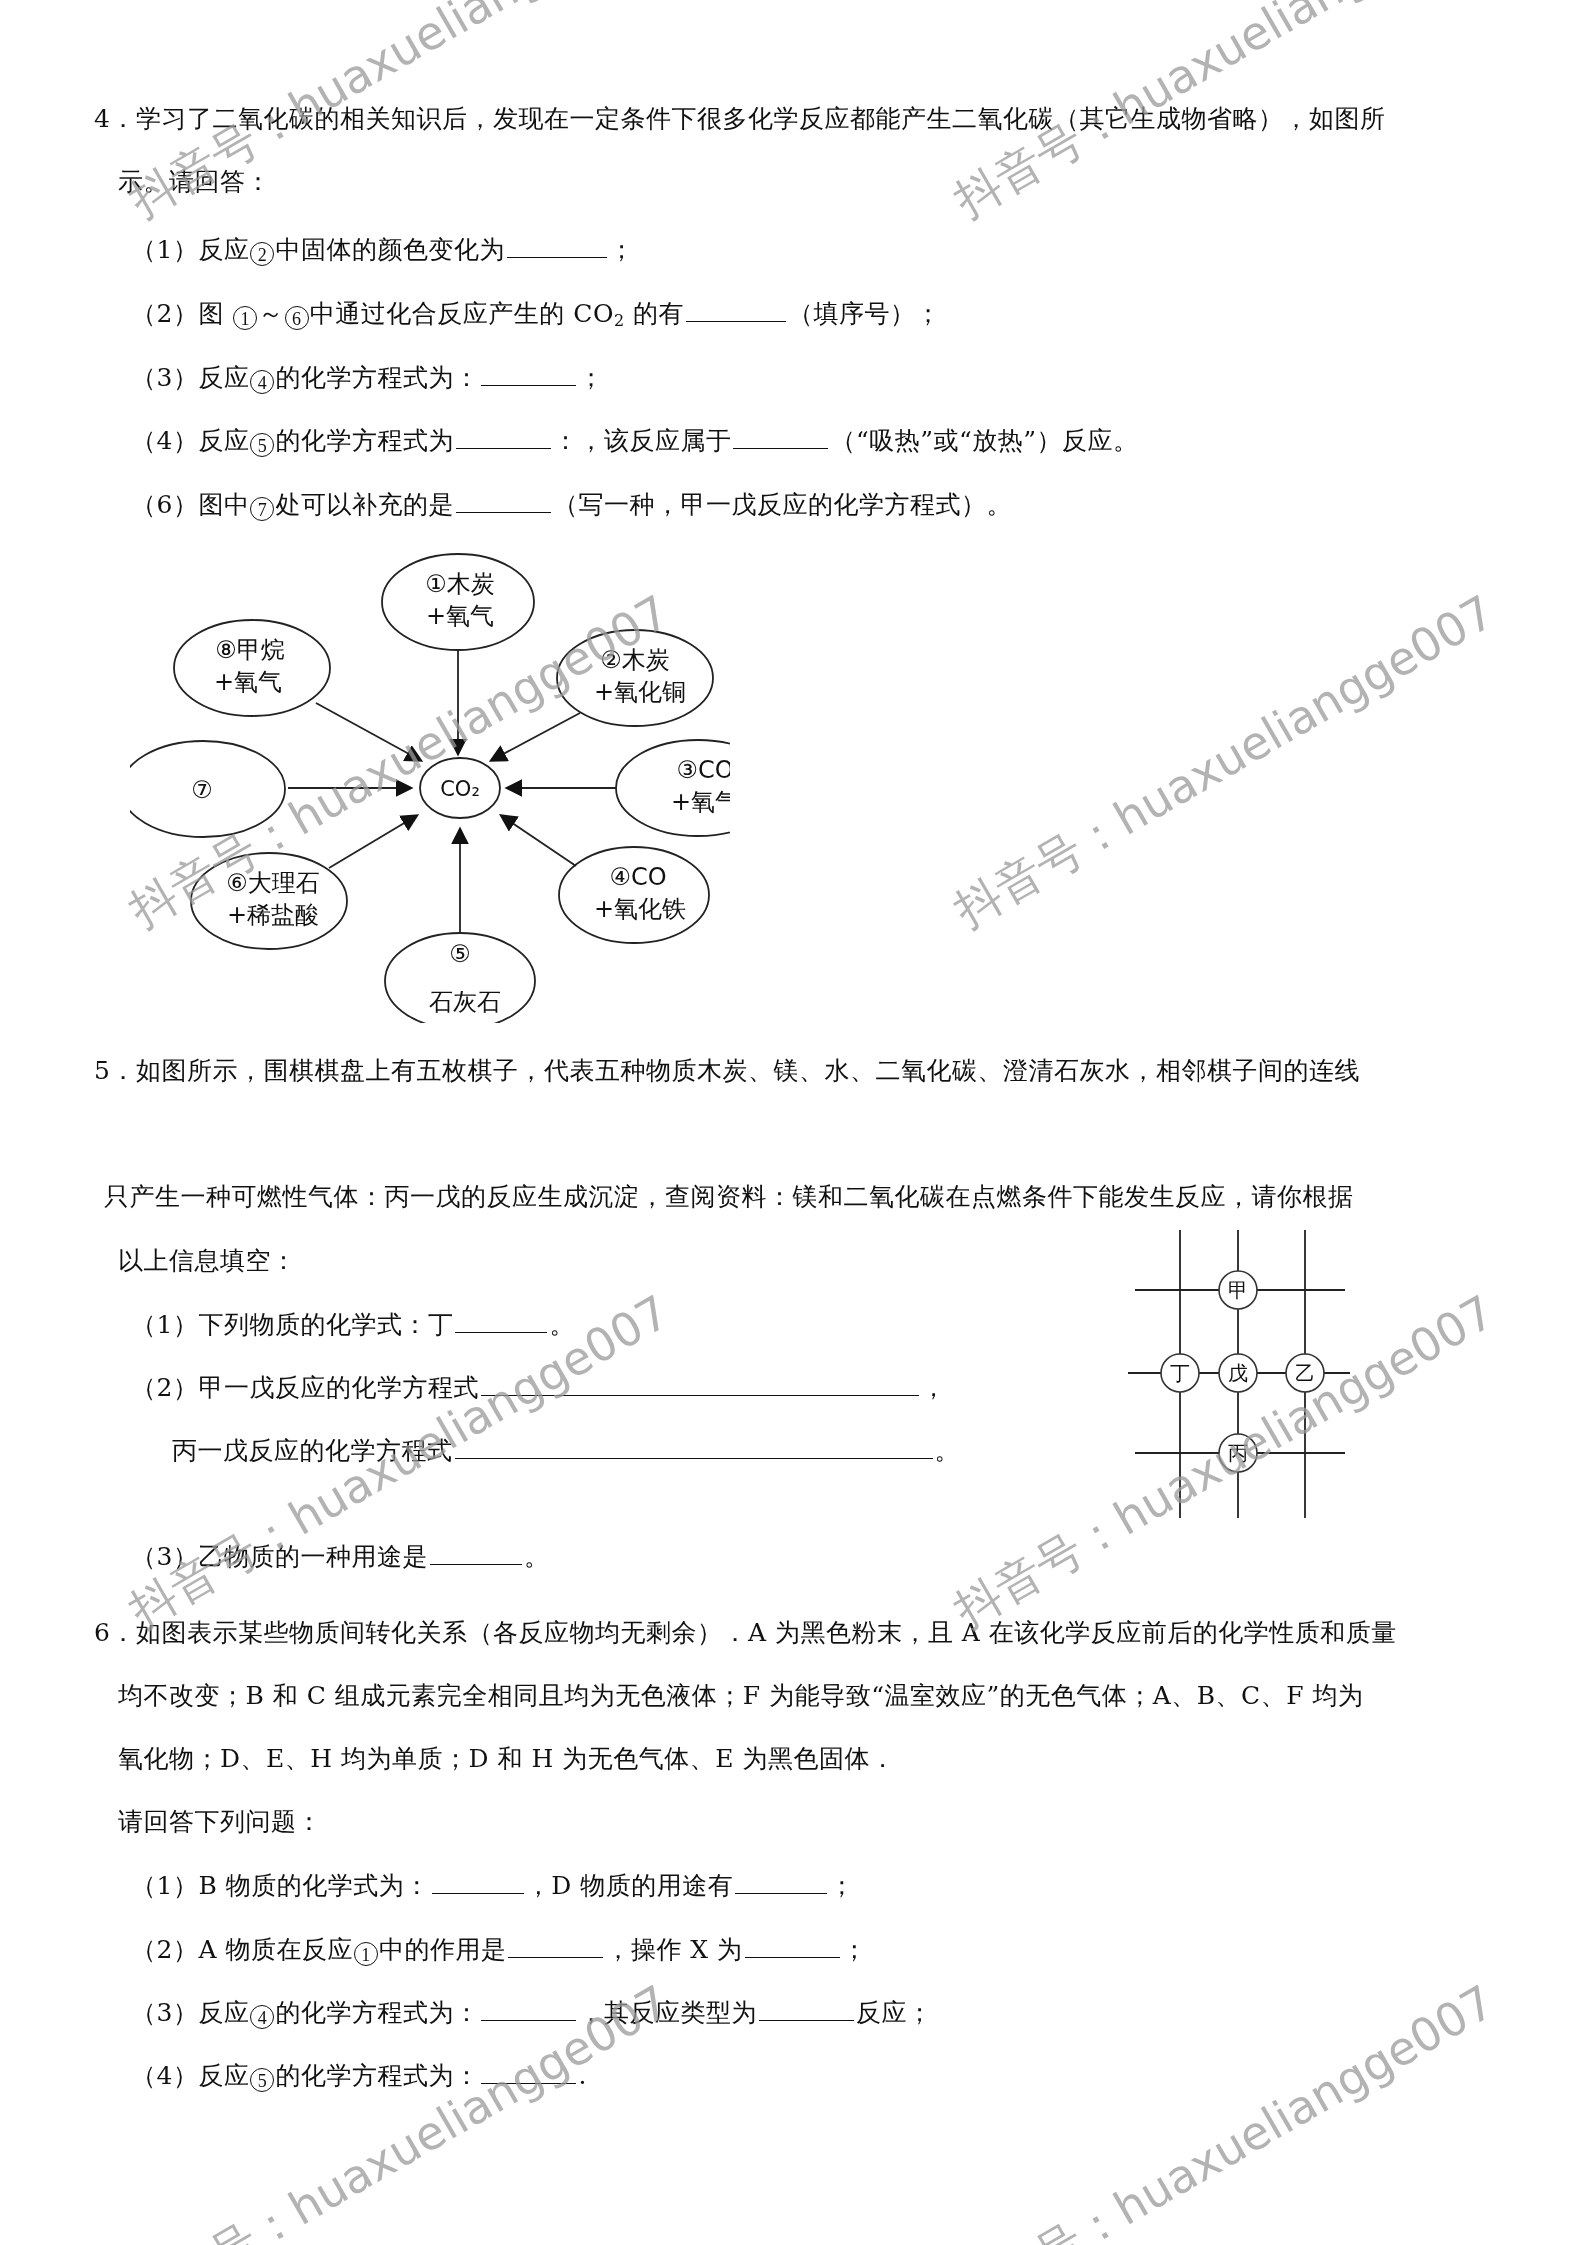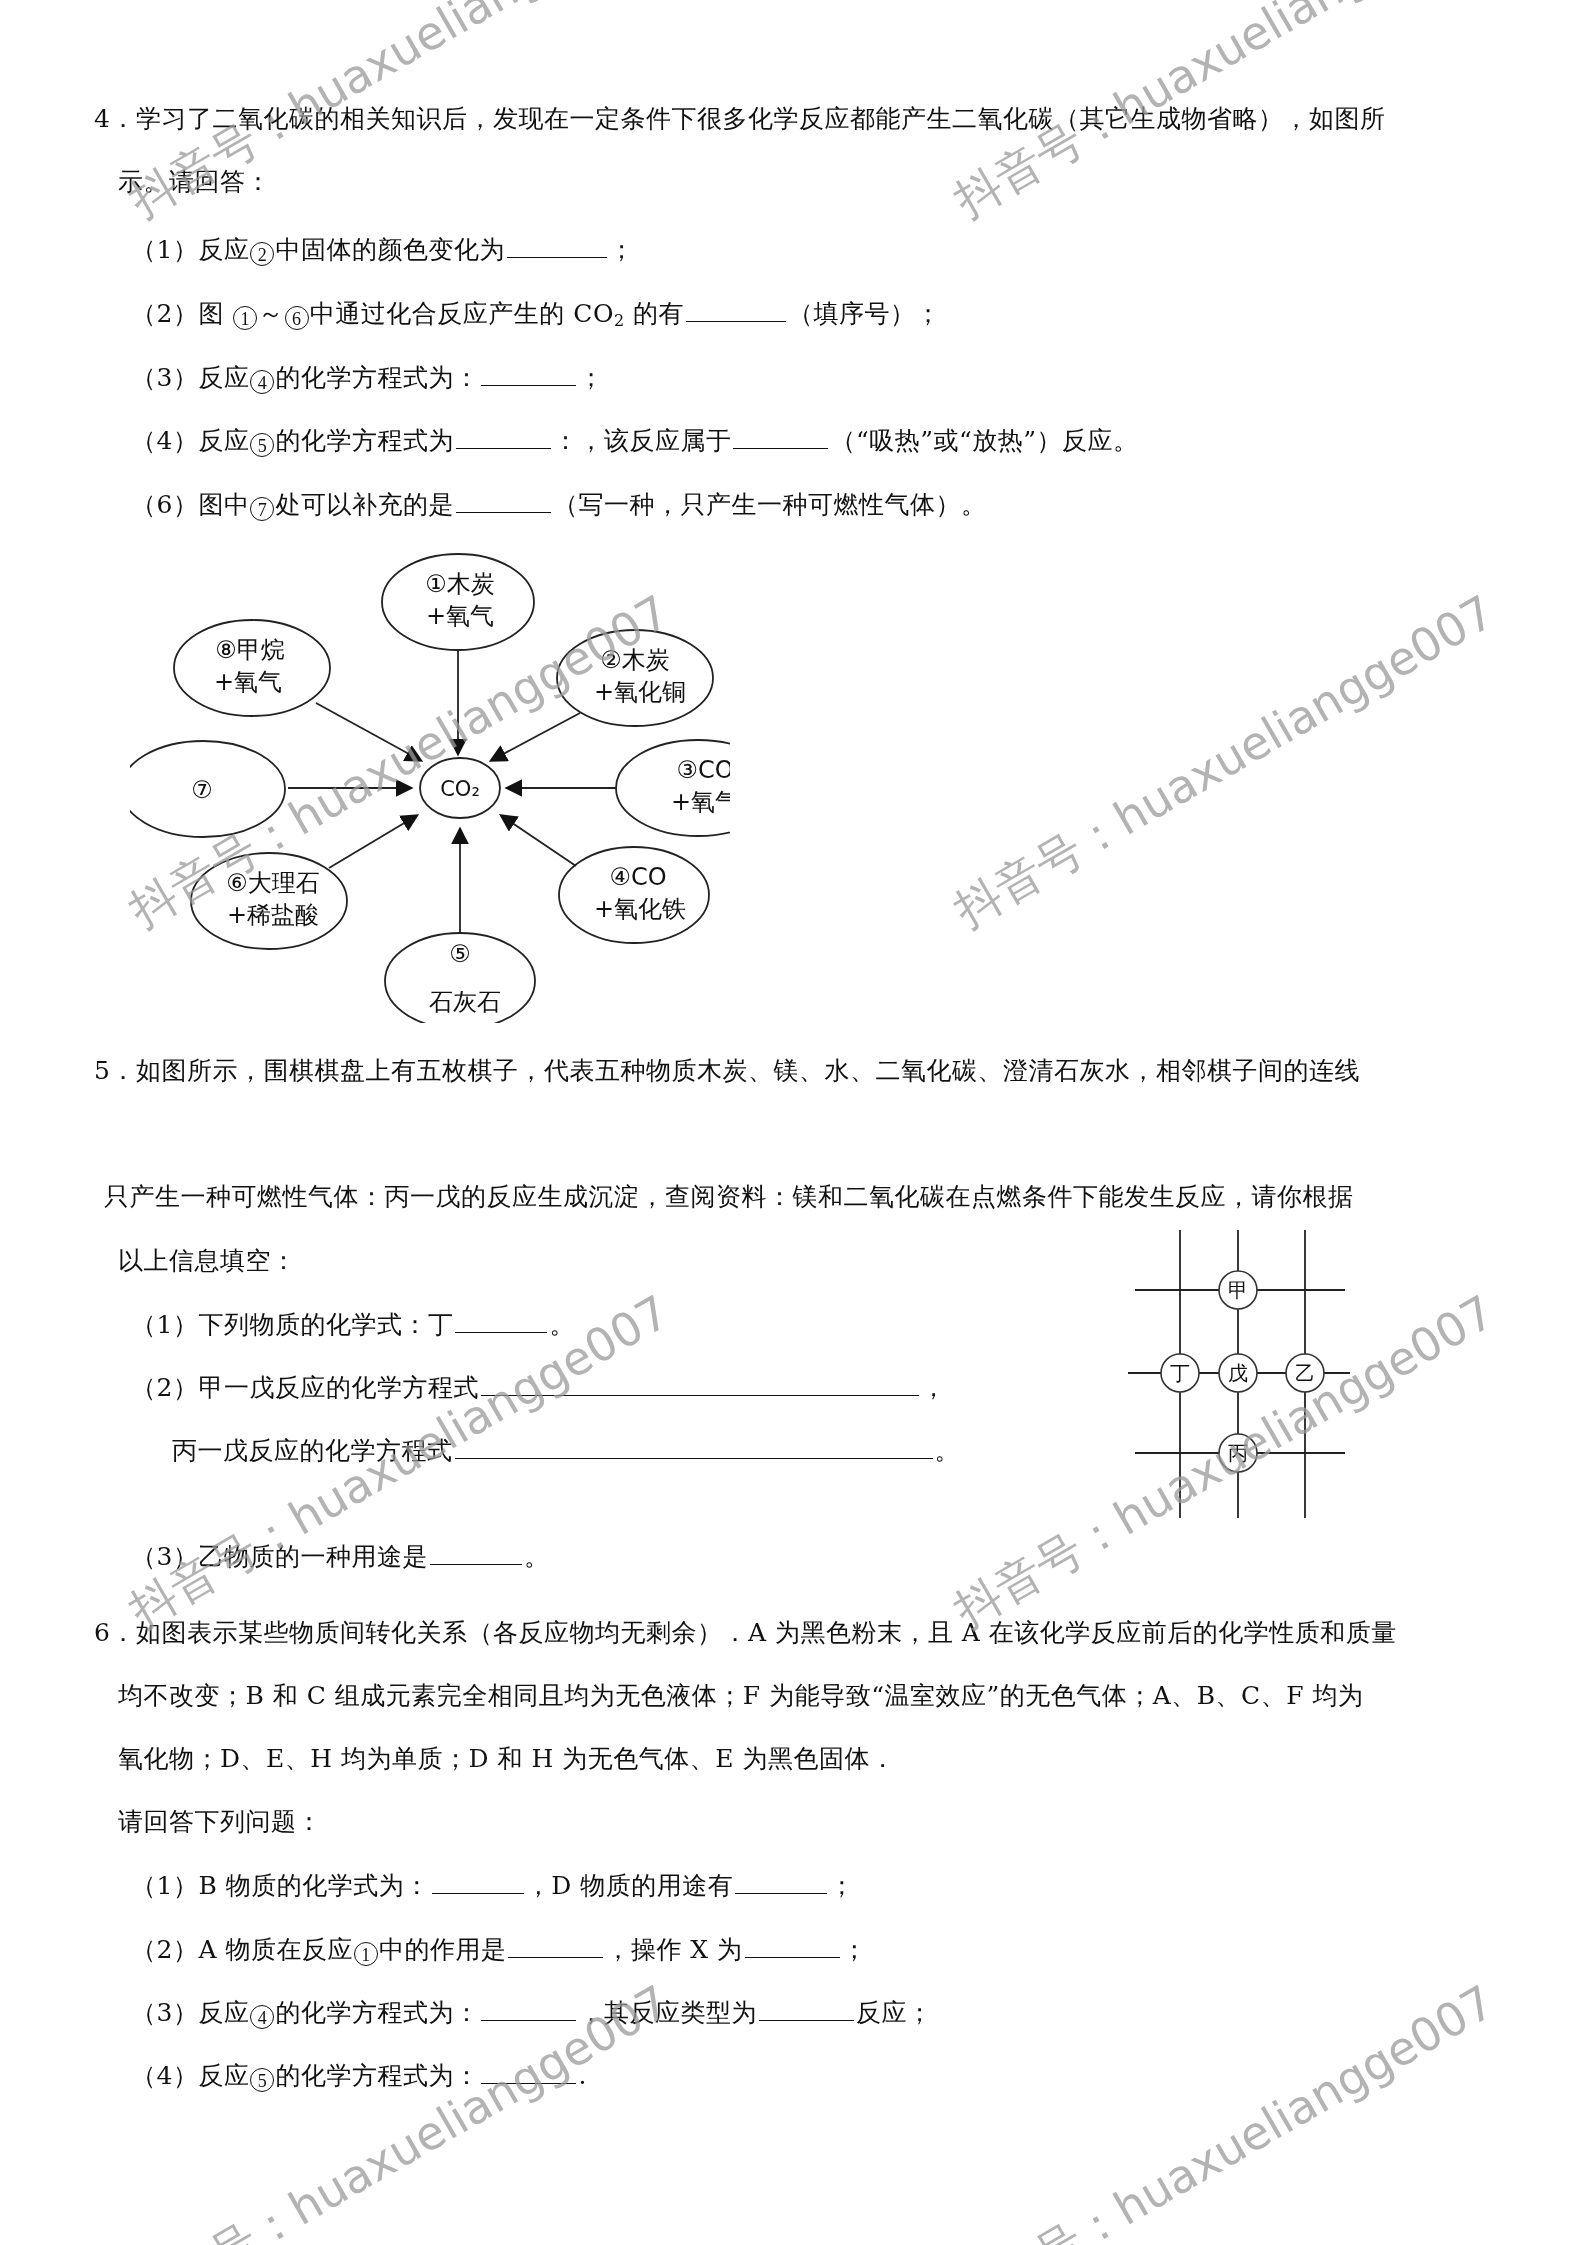--- a/index.html
+++ b/index.html
@@ -48,21 +48,21 @@
   <div class="line" style="left:131px; top:297px;">
     <span>（2）图 </span><span class="circ">1</span><span>～</span><span class="circ">6</span><span>中通过化合反应产生的 CO</span><sub>2</sub><span> 的有</span><span class="blank" style="width:100px"></span><span>（填序号）；</span>
   </div>
   <div class="line" style="left:131px; top:361px;">
     <span>（3）反应</span><span class="circ">4</span><span>的化学方程式为：</span><span class="blank" style="width:95px"></span><span>；</span>
   </div>
   <div class="line" style="left:131px; top:424px;">
     <span>（4）反应</span><span class="circ">5</span><span>的化学方程式为</span><span class="blank" style="width:95px"></span><span>：，该反应属于</span><span class="blank" style="width:95px"></span><span>（“吸热”或“放热”）反应。</span>
   </div>
   <div class="line" style="left:131px; top:488px;">
-    <span>（6）图中</span><span class="circ">7</span><span>处可以补充的是</span><span class="blank" style="width:95px"></span><span>（写一种，只产生一种可燃性气体）。</span>
+    <span>（6）图中</span><span class="circ">7</span><span>处可以补充的是</span><span class="blank" style="width:95px"></span><span>（写一种，甲一戊反应的化学方程式）。</span>
   </div>
 
   <svg style="position:absolute; left:130px; top:548px;" width="600" height="475" viewBox="0 0 600 475">
     <defs>
       <marker id="ah" markerWidth="10" markerHeight="10" refX="8" refY="5" orient="auto">
         <path d="M0,0 L10,5 L0,10 z" fill="#111"></path>
       </marker>
     </defs>
     <g stroke="#222" stroke-width="1.8" fill="none">
 

